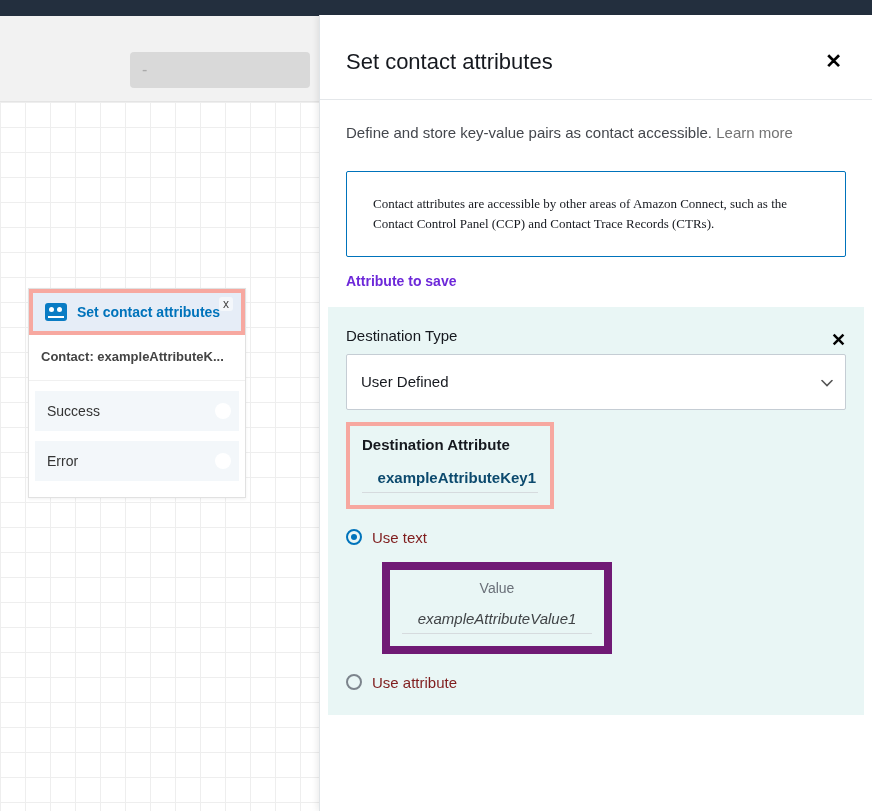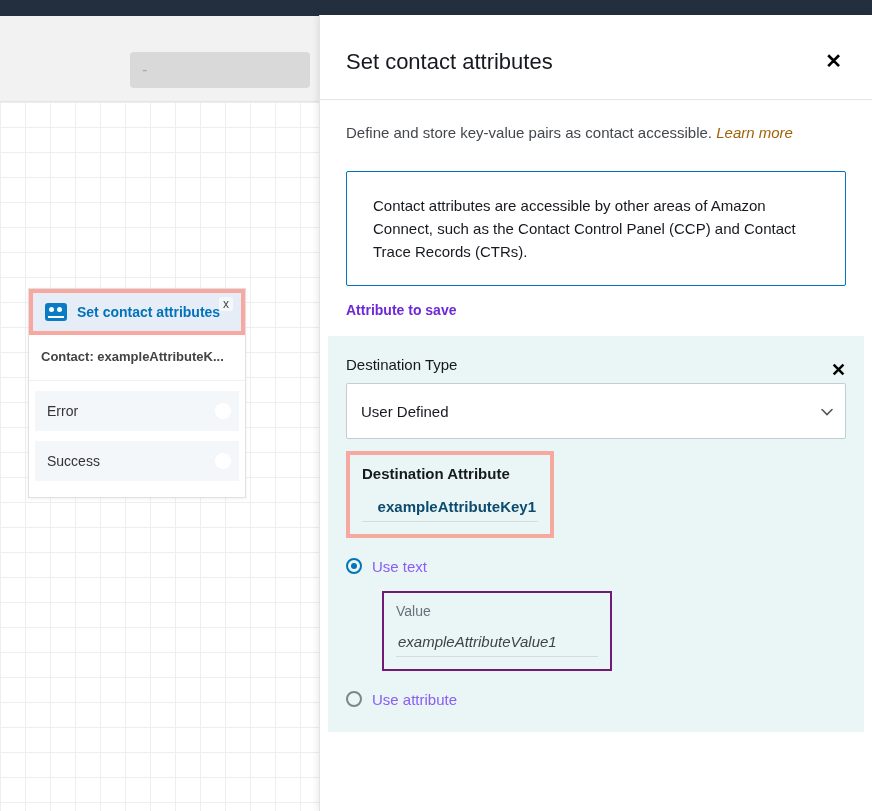--- a/index.html
+++ b/index.html
@@ -43,39 +43,39 @@
       position: absolute; right: 0; top: 15px; width: 553px; height: 796px;
       background: #fff; border-left: 1px solid #e0e4e7; box-shadow: -2px 0 6px rgba(0,0,0,0.08);
       overflow: hidden;
     }
     .panel-inner { padding: 34px 26px 0 26px; height:100%; display:flex; flex-direction:column; }
     .panel-header { display:flex; align-items:flex-start; justify-content:space-between; }
     .panel-title { font-size: 22px; color:#16191f; font-weight:400; }
     .close-x { font-size:20px; font-weight:700; cursor:pointer; line-height:1; padding:2px 4px; }
     .divider { border-bottom:1px solid #e4e7ea; margin: 24px -26px 22px; }
     .desc { font-size:15px; color:#44474d; line-height:1.5; }
-    .link { color:#a16207; cursor:pointer;font-style:italic; }
-    .info-box { margin-top:26px; border:1px solid #0073bb; border-radius:2px; padding:22px 26px; font-size:15px; color:#16191f; line-height:1.55; }
+    .link { color:#737373; cursor:pointer; }
+    .info-box { margin-top:26px; border:1px solid #0073bb; border-radius:2px; padding:22px 26px; font-size:13px; color:#16191f; line-height:1.55;font-family:Liberation Serif, serif; }
     .section-label { margin-top:16px; font-size:14px; color:#6d28d9;font-weight:bold; }
     .attr-card { margin-top:18px; margin-left:-18px; margin-right:-18px; background:#e9f6f5; padding:20px 18px 24px; position:relative; }
     .attr-card .card-header{ display:flex; justify-content:space-between; align-items:center; }
     .attr-card .lbl{ font-size:15px; color:#16191f; margin-bottom:10px; display:block;}
     .attr-card .close2{ font-size:18px; font-weight:700; cursor:pointer; }
     .select-box { position:relative; background:#fff; border:1px solid #c5cdd4; border-radius:2px; height:56px; display:flex; align-items:center; padding:0 14px; font-size:15px; color:#16191f; cursor:pointer;}
     .select-box .caret{ position:absolute; right:12px; top:50%; transform:translateY(-50%);}
     .caret svg{ width:12px; height:8px; }
 
     .hl { border:4px solid #f7a8a0; padding:10px 12px 12px; margin-top:12px; display:inline-block; min-width:200px;font-weight:bold; }
     .hl .field-label{ font-size:15px; color:#16191f; margin-bottom:12px; display:block; }
     .hl .field-value{ font-size:15px; color:#0c4a6e; border-bottom:1px solid #d6dbde; padding:4px 2px 6px; min-width:176px;text-align:right;}
-    .radio-row{ display:flex; gap:10px; margin-top:20px; font-size:15px; color:#8b5cf6;}
+    .radio-row{ display:flex; gap:10px; margin-top:20px; font-size:15px; color:#7f1d1d;}
     .radio-row .r { width:16px; height:16px; border:2px solid #0073bb; border-radius:50%; position:relative; flex-shrink:0; cursor:pointer;}
     .radio-row .r.checked::after{ content:""; position:absolute; inset:3px; background:#0073bb; border-radius:50%; }
     .radio-row .r.grey{ border-color:#7c848c; }
-    .value-hl { border:2px solid #701a75; padding:10px 12px 12px; margin:16px 0 0 36px; display:inline-block; min-width:230px; }
+    .value-hl { border:8px solid #701a75; padding:10px 12px 12px; margin:16px 0 0 36px; display:inline-block; min-width:230px;text-align:center; }
     .value-hl .mini-label{ font-size:14px; color:#6a7079; display:block; margin-bottom:10px; }
     .value-hl .mini-value{ font-size:15px; color:#414447; border-bottom:1px solid #d6dbde; padding:4px 2px 6px;font-style:italic; }
   </style>
 </head>
 <body>
 
 <div class="topbar"></div>
 <div class="subheader">
   <div class="sub-pill">
     <span>-</span>
@@ -86,25 +86,25 @@
   <div class="flow-block">
     <div class="fb-header">
       <div class="fb-icon">
           <span class="bar"></span>
         </div>
       <div class="fb-title">Set contact attributes</div>
       <div class="fb-close">x</div>
     </div>
     <div class="fb-output">Contact: exampleAttributeK...</div>
     <div class="fb-row">
-      <span>Error</span>
+      <span>Success</span>
       <span class="port"></span>
     </div>
     <div class="fb-row">
-      <span>Success</span>
+      <span>Error</span>
       <span class="port"></span>
     </div>
     <div class="fb-spacer"></div>
   </div>
 </div>
 
 <div class="panel">
   <div class="panel-inner">
     <div class="panel-header">
       <div class="panel-title">Set contact attributes</div>

